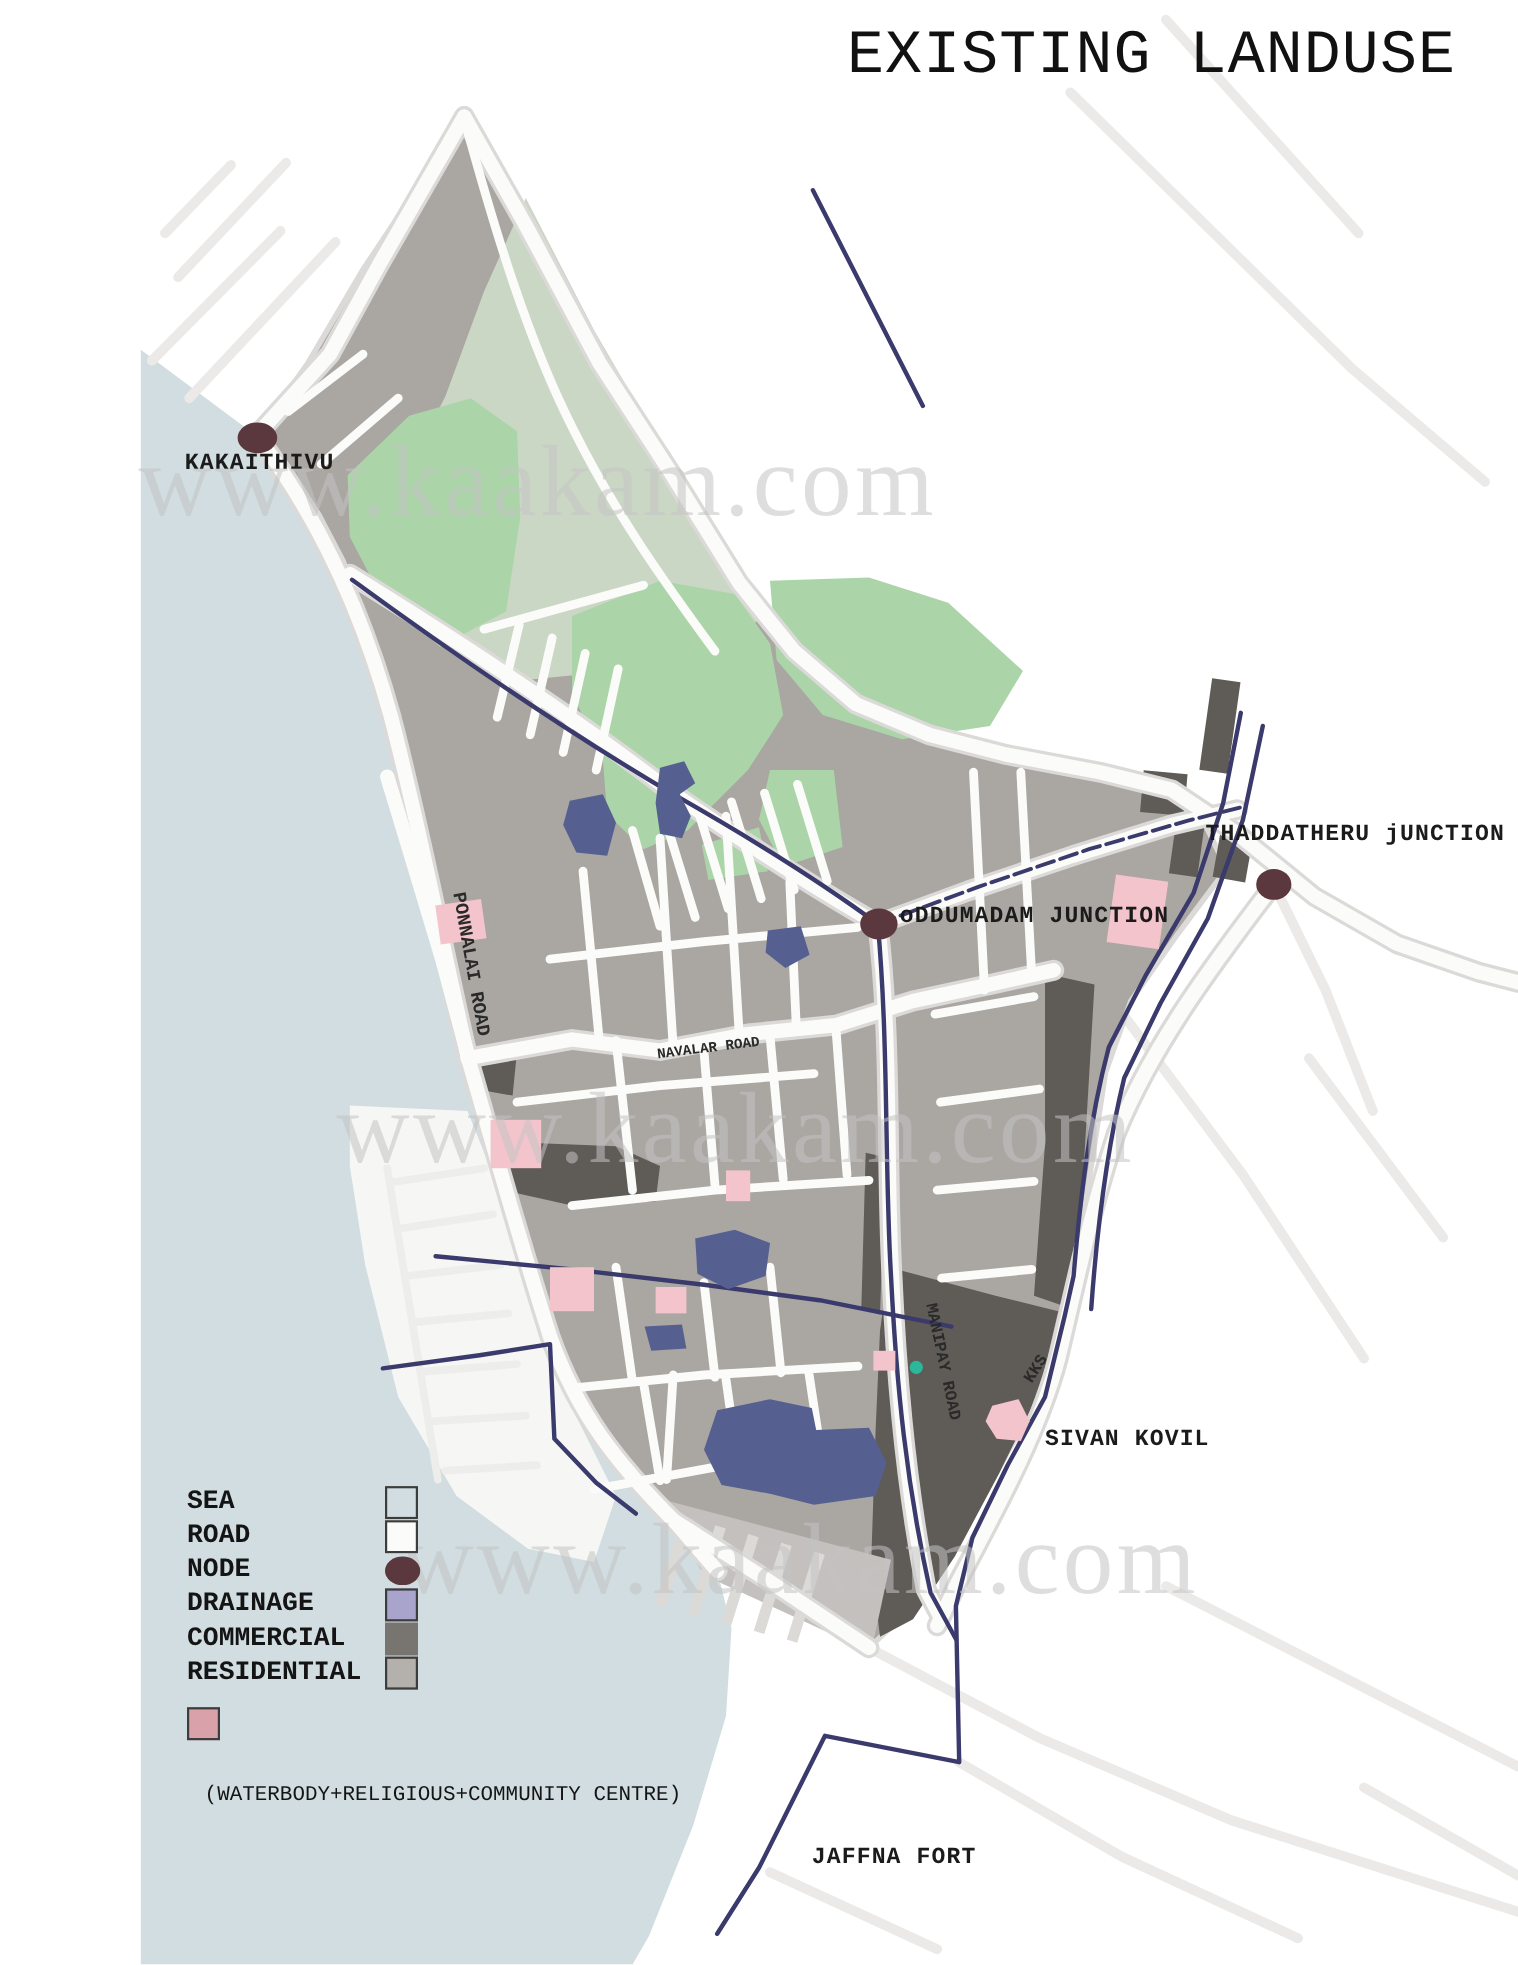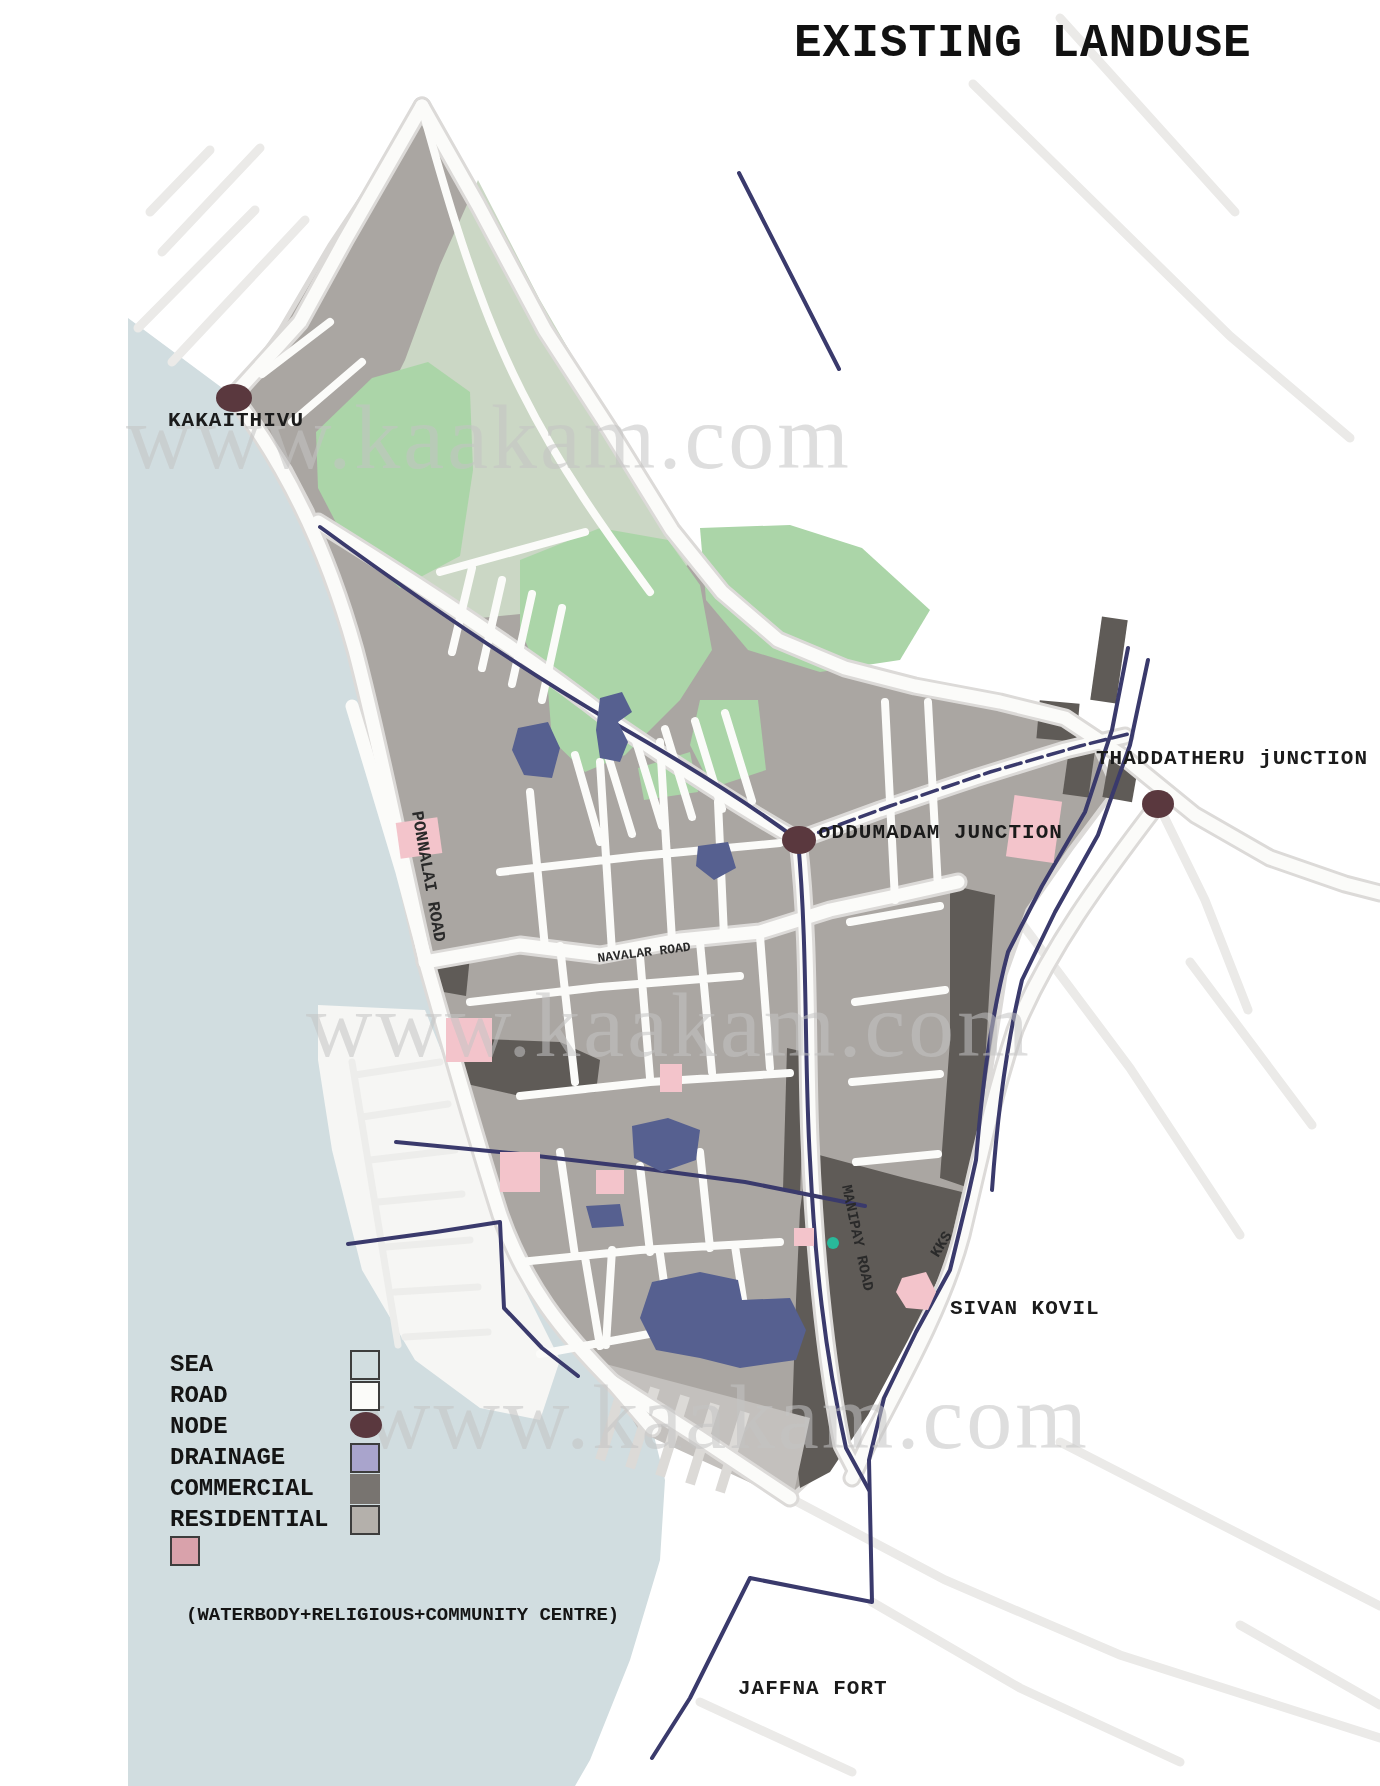--- a/index.html
+++ b/index.html
@@ -26,41 +26,41 @@
   .drain-d{stroke:var(--drainage);stroke-width:3.5;fill:none;stroke-dasharray:16 6;stroke-linecap:round;}
   .water{fill:var(--waterbody);}
   .pink{fill:var(--social);}
   .node{fill:var(--node);}
   .teal{fill:var(--teal);}
   .mlabel{font-family:"Liberation Mono","DejaVu Sans Mono",monospace;font-weight:bold;
           fill:var(--text);font-size:21px;letter-spacing:1px;}
   .rlabel{font-family:"Liberation Mono","DejaVu Sans Mono",monospace;font-weight:bold;fill:#2a2a2a;}
   
   #page-title{
-    position:absolute;left:770px;top:18px;font-size:46px;font-weight:bold;
-    color:#111;letter-spacing:1px;white-space:nowrap;margin-left:24px;
+    position:absolute;left:770px;top:18px;font-size:56px;font-weight:normal;
+    color:#111;letter-spacing:1px;white-space:nowrap;
   }
   
   .watermark{
     position:absolute;font-family:Liberation Serif, serif;
     font-size:92px;color:var(--watermark);opacity:.55;letter-spacing:3px;
     white-space:nowrap;pointer-events:none;
   }
   #wm1{left:126px;top:384px;}
   #wm2{left:306px;top:972px;}
   #wm3{left:364px;top:1364px;}
   
   #legend{position:absolute;left:170px;top:1350px;width:420px;}
-  .lrow{display:flex;height:31px;}
+  .lrow{display:flex;align-items:center;height:31px;}
   .lrow.tall{height:62px;}
   .llabel{flex:0 0 180px;font-size:24px;font-weight:bold;color:#141414;line-height:30px;white-space:pre;}
   .swatch{width:30px;height:30px;border:2px solid #3d3d3d;box-sizing:border-box;}
   .swatch.noborder{border:none;}
   .node-swatch{width:32px;height:26px;border-radius:50%;}
-  #legend-note{font-size:19px;font-weight:bold;color:#141414;margin-top:6px;padding-left:16px;white-space:nowrap;}
+  #legend-note{font-size:19px;font-weight:normal;color:#141414;margin-top:22px;padding-left:16px;white-space:nowrap;}
 </style>
 </head>
 <body>
 
 <svg id="map-svg" width="1380" height="1786" viewBox="0 0 1380 1786">
 
   <path class="sea" d="M128,318 L233,396 L258,420 L290,468 L312,510 L330,560 L348,628 L368,710 L388,790
        L405,872 L425,960 L448,1040 L468,1110 L492,1180 L520,1260 L560,1330 L612,1382
        L652,1428 L665,1480 L660,1560 L630,1660 L590,1760 L575,1786 L128,1786 Z"></path>
 

